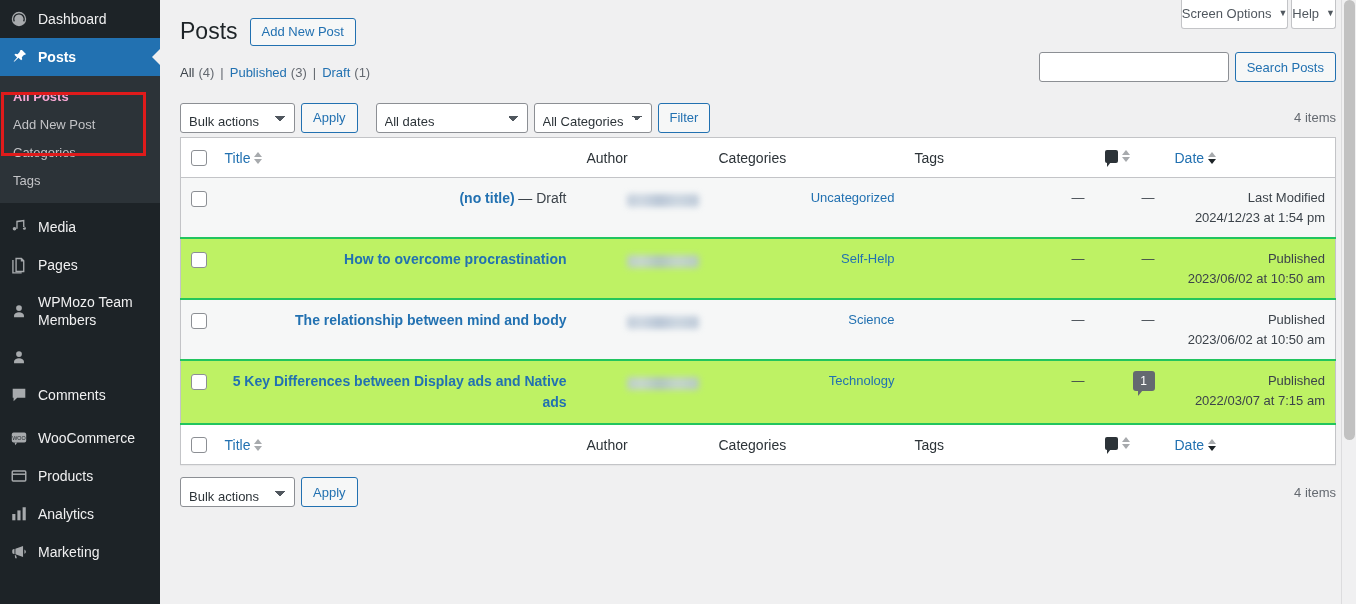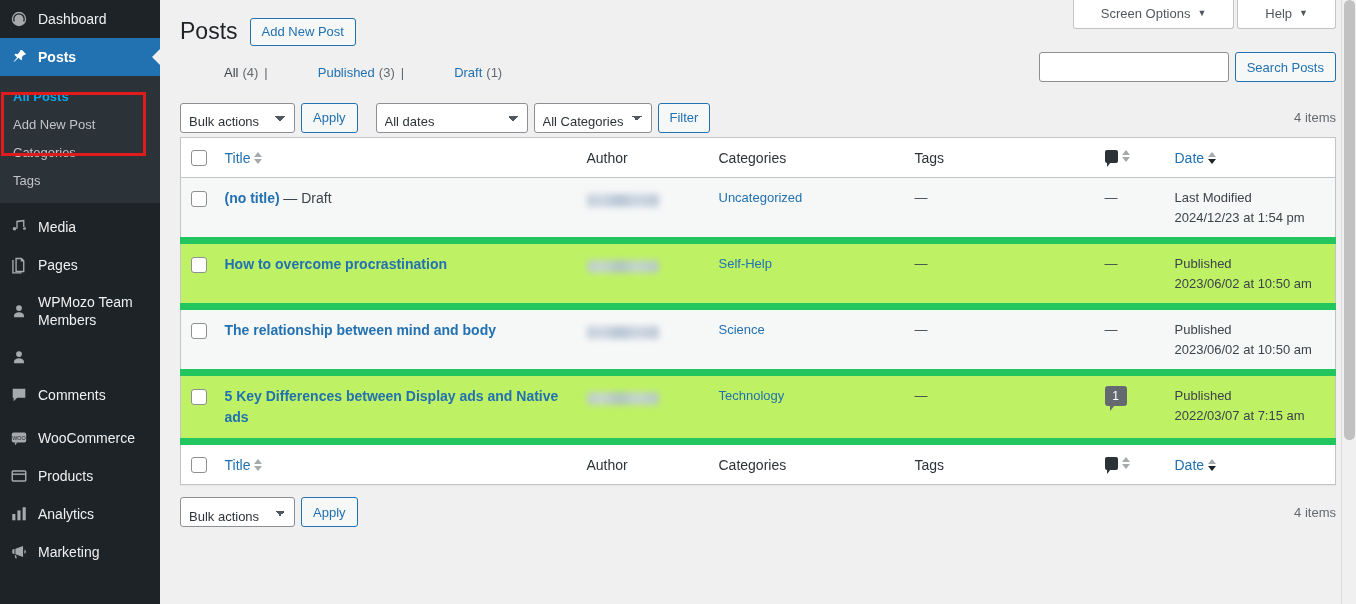--- a/index.html
+++ b/index.html
@@ -59,21 +59,21 @@
     padding: 7px 0 8px;
   }
   .submenu .sub-item {
     display: block;
     padding: 5px 0 5px 13px;
     font-size: 13px;
     color: #c3c4c7;
     cursor: pointer;
     line-height: 18px;
   }
-  .submenu .sub-item.current { color: #0ea5e9; font-weight: 600; }
+  .submenu .sub-item.current { color: #f9a8d4; font-weight: 600; }
   .menu-sep { height: 5px; background: #1d2327; }
 
   .badge-count {
     display: inline-flex; align-items: center; justify-content: center;
     min-width: 18px; height: 18px;
     border-radius: 9px;
     background: #d63638;
     color: #fff;
     font-size: 11px;
     font-weight: 600;
@@ -93,21 +93,21 @@
   .screen-meta-links {
     position: absolute;
     top: 0; right: 20px;
     display: flex; gap: 3px;
   }
   .sm-btn {
     background: #fff;
     border: 1px solid #c3c4c7;
     border-top: none;
     border-radius: 0 0 3px 3px;
-    padding: 5px 27px 6px;
+    padding: 5px 0 6px;
     font-size: 13px;
     color: #50575e;
     cursor: pointer;
     display: flex; align-items: center; gap: 7px;
     line-height: 17px;
   }
   .caret { font-size: 9px; color: #50575e; }
 
   h1.page-title {
     font-size: 23px;
@@ -137,21 +137,21 @@
   ul.subsubsub {
     list-style: none;
     margin: 12px 0 0 0;
     padding: 0;
     font-size: 13px;
     color: #3c434a;
     display: flex;
     align-items: center;
     line-height: 20px;
   }
-  ul.subsubsub li { display: flex; align-items: center; margin-left: 44px; }
+  ul.subsubsub li { display: flex; align-items: center; }
   ul.subsubsub .lnk { color: #2271b1; cursor: pointer; }
   ul.subsubsub .lnk.current { color: #3c434a; font-weight: 400; }
   ul.subsubsub .cnt { color: #646970; margin-left: 4px; }
   ul.subsubsub .divider { margin: 0 6px; color: #646970; }
 
   .search-box {
     position: absolute;
     right: 20px; top: 52px;
     display: flex; align-items: center; gap: 6px;
   }
@@ -286,21 +286,22 @@
     border-style: solid;
     border-width: 5px 4px 0 0;
     border-color: #2c3338 transparent transparent transparent;
   }
 
   table.wp-list-table tbody td {
     padding: 10px 10px;
     vertical-align: top;
     color: #3c434a;
     line-height: 1.5;
-    border-bottom: 7px solid #22c55e;
+    border-bottom: 2px solid #22c55e;
+    text-align: right;
   }
   tr.alt td { background: #f6f7f7; }
   tr.row td { background: #bef264; }
   .row-title { color: #2271b1; font-weight: 600; font-size: 14px; cursor: pointer; }
   .post-state { color: #3c434a; font-weight: 400; font-size: 14px; }
   .cat-link { color: #2271b1; cursor: pointer; }
   .dash { color: #3c434a; }
   .author-redacted {
     display: inline-block;
     width: 72px; height: 13px;

